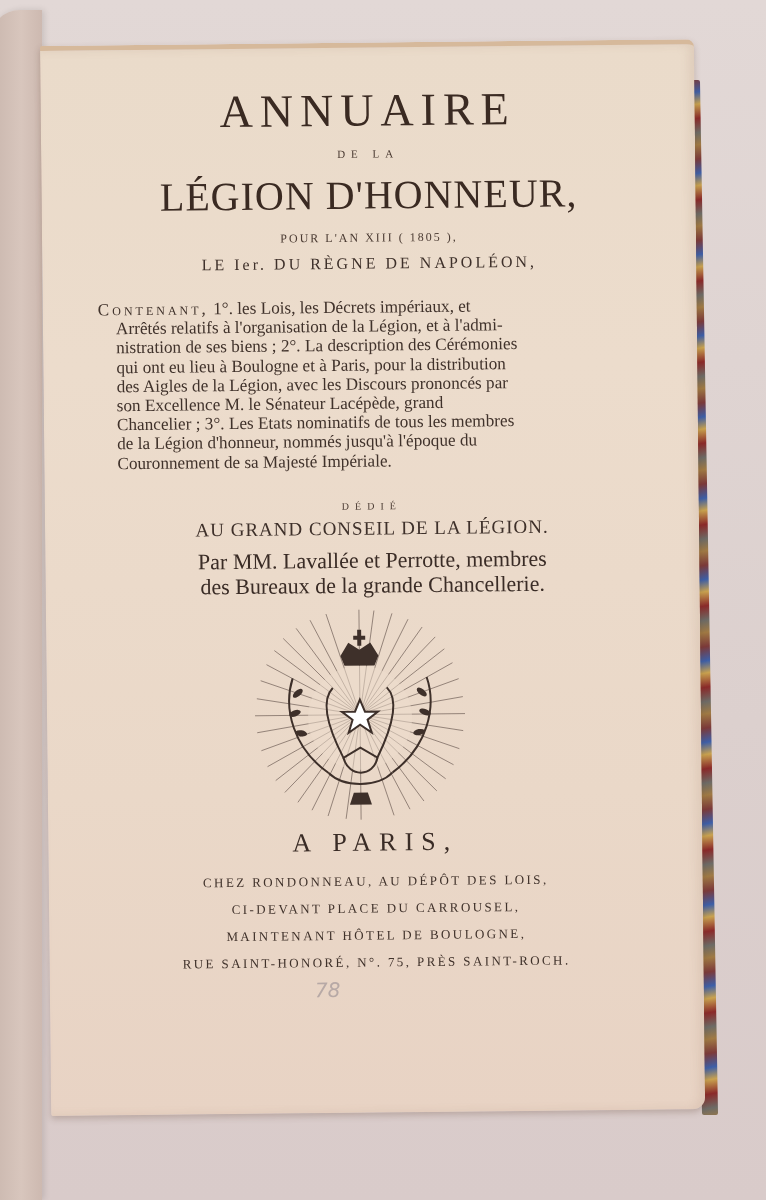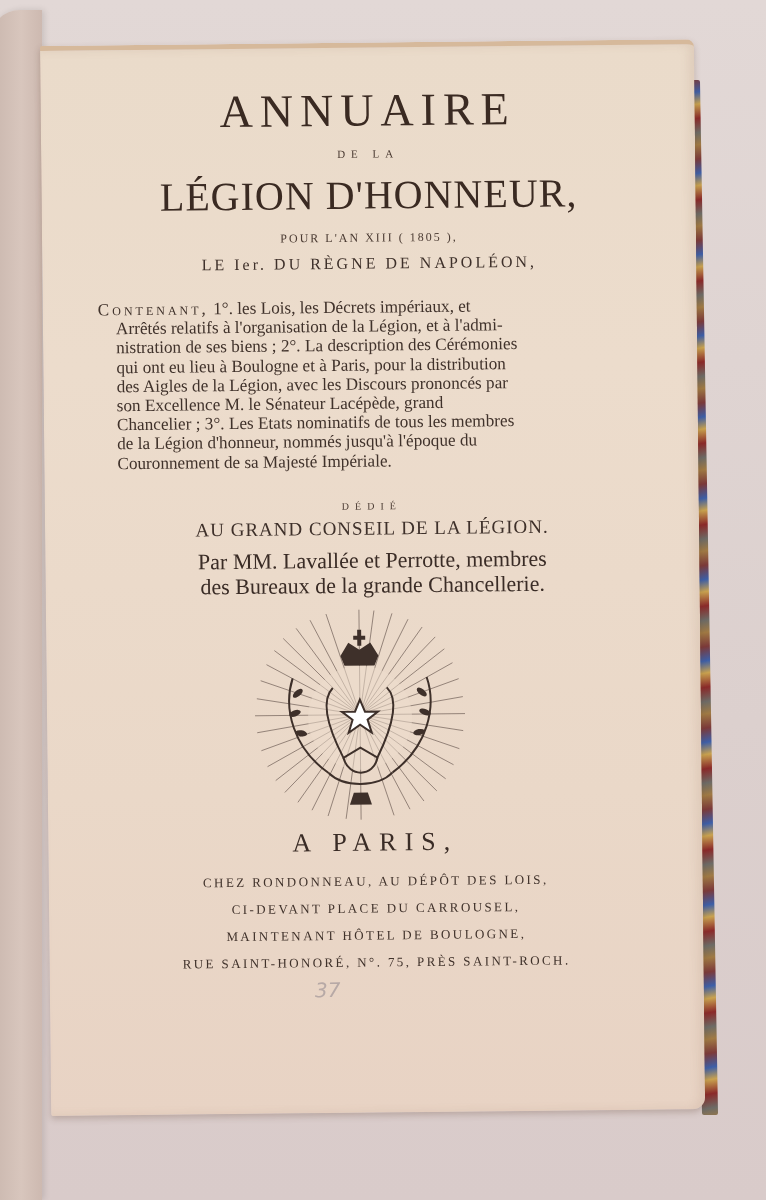--- a/index.html
+++ b/index.html
@@ -153,15 +153,15 @@
         <path d="M100 185 h14 l4 12 h-22 z"></path>
       </g>
       <polygon points="107,92 112,104 125,104 114.5,112 118.5,125 107,117 95.5,125 99.5,112 89,104 102,104" fill="#ffffff" stroke="#3e302a" stroke-width="2"></polygon>
     </svg>
 
     <div class="center t-paris">A PARIS,</div>
     <div class="center t-addr a1">CHEZ RONDONNEAU, AU DÉPÔT DES LOIS,</div>
     <div class="center t-addr a2">CI-DEVANT PLACE DU CARROUSEL,</div>
     <div class="center t-addr a3">MAINTENANT HÔTEL DE BOULOGNE,</div>
     <div class="center t-addr a4">RUE SAINT-HONORÉ, N°. 75, PRÈS SAINT-ROCH.</div>
-    <div class="pencil">37</div>
+    <div class="pencil">78</div>
   </div>
 </div>
 
 </body></html>

